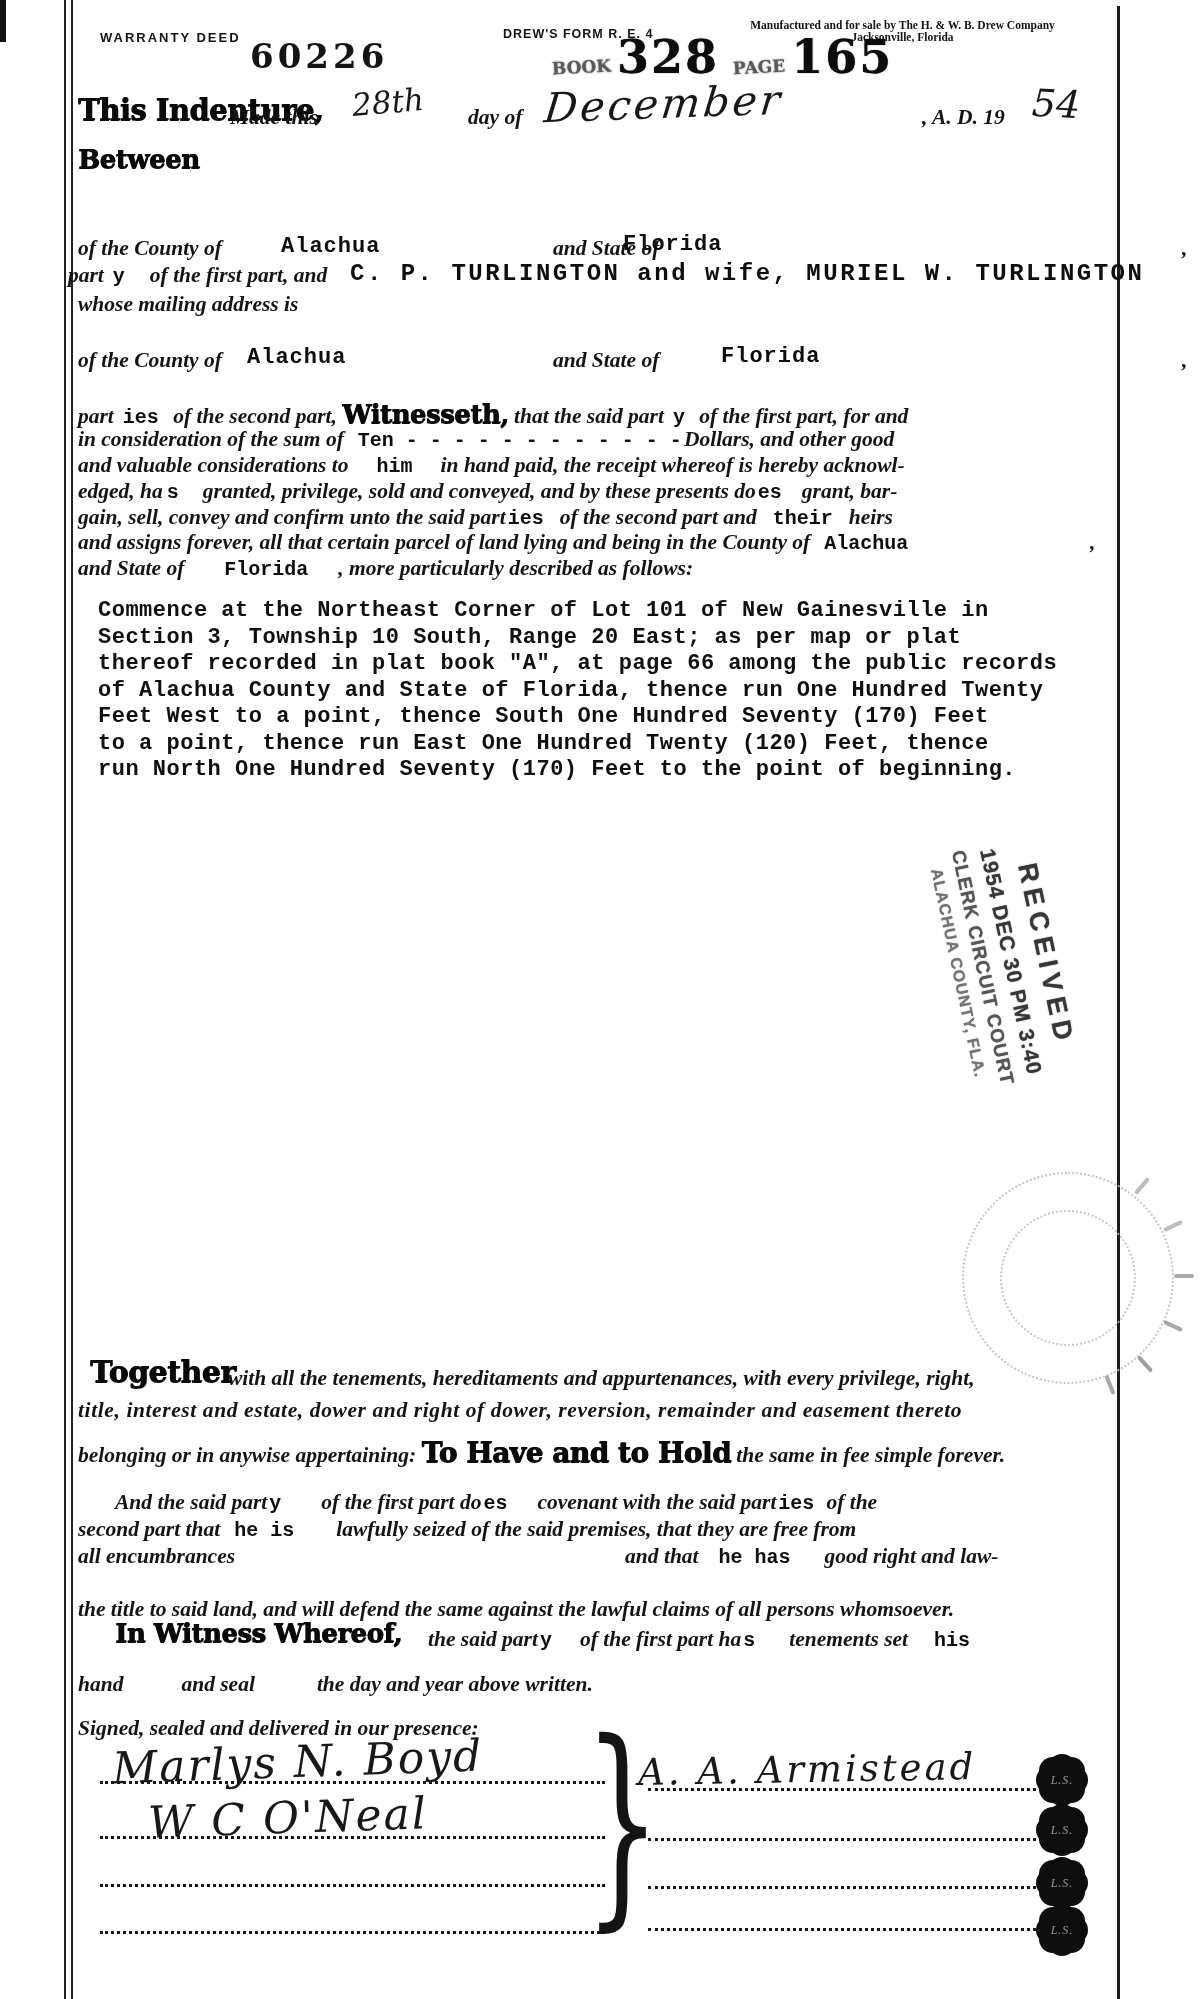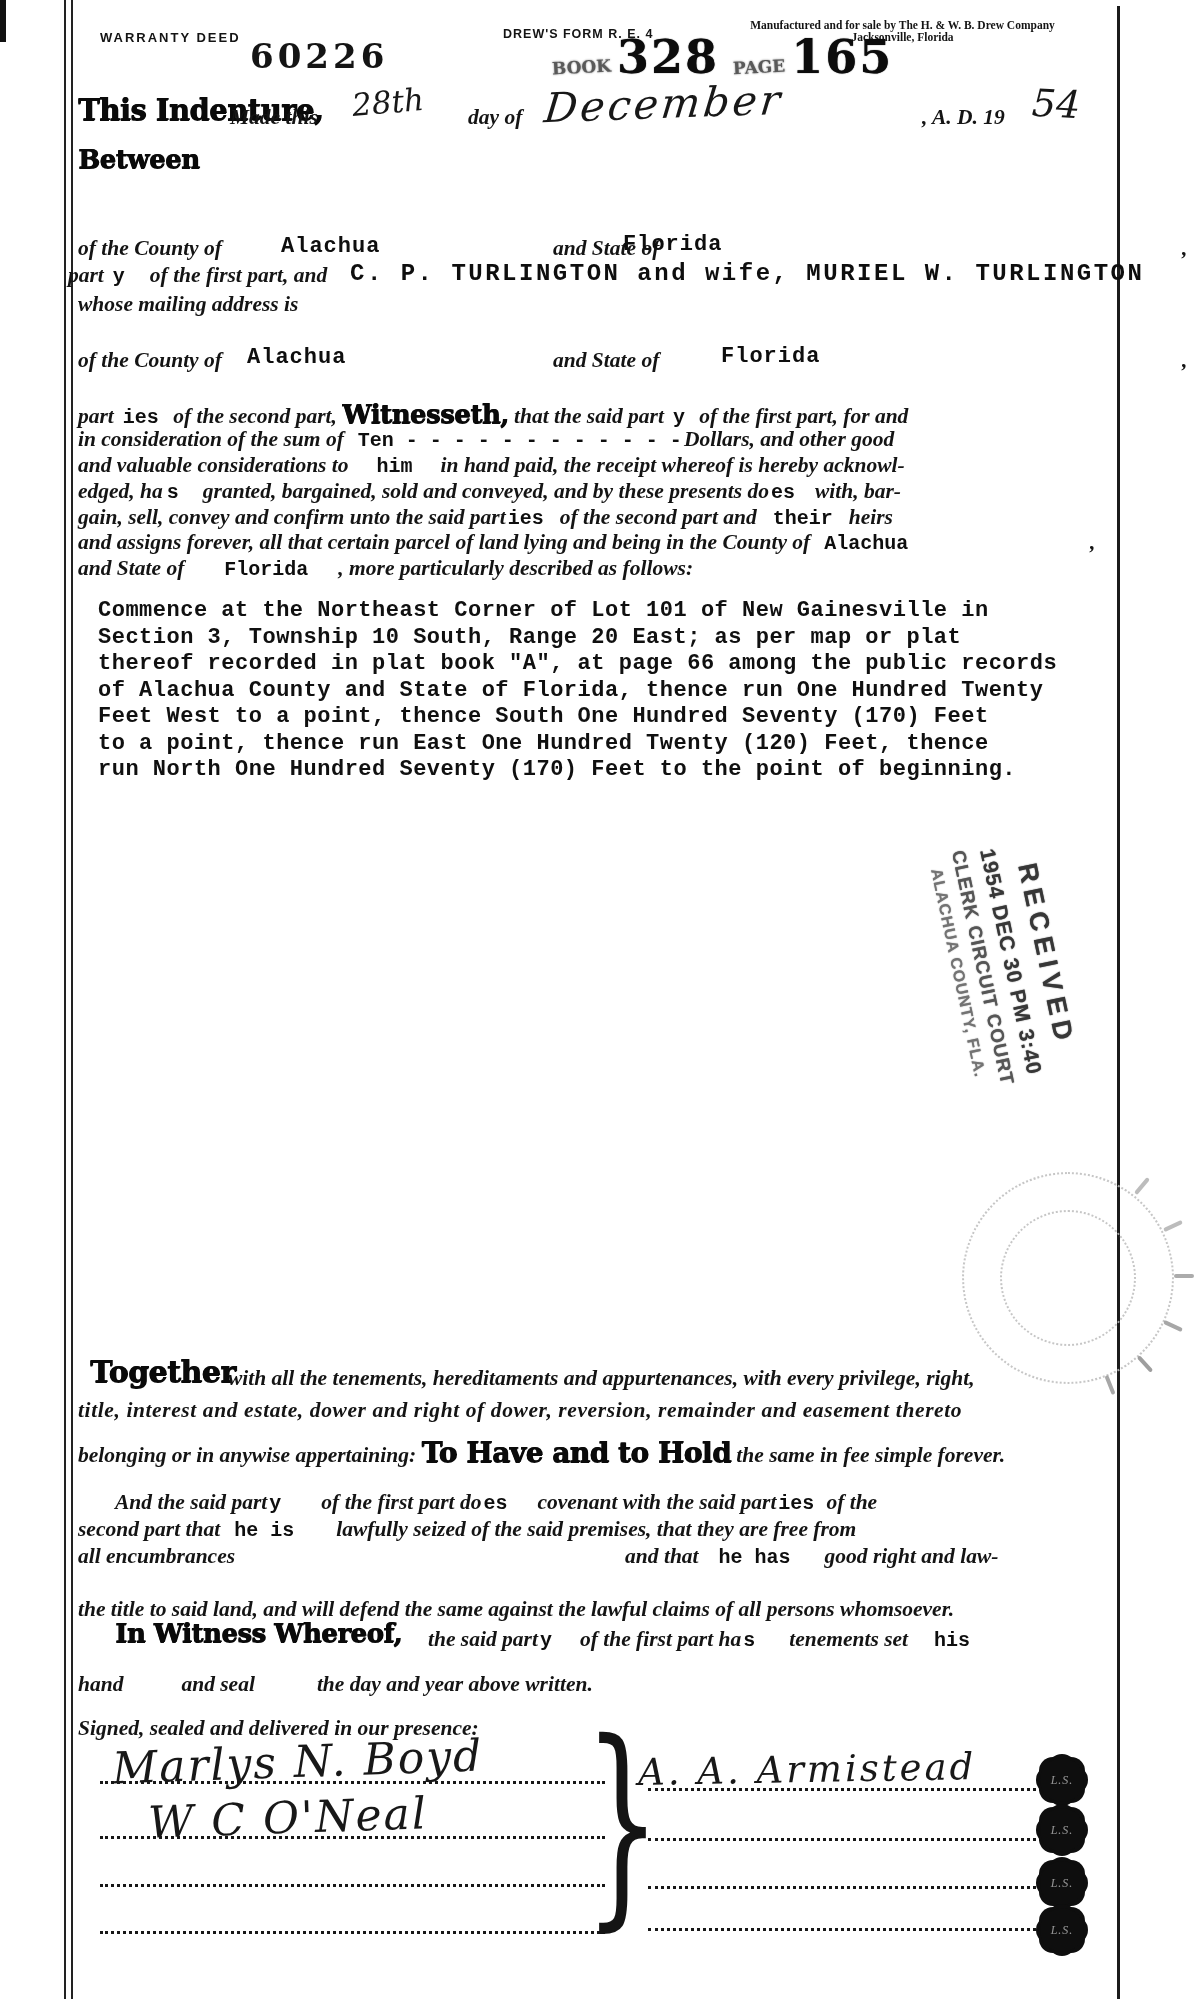--- a/index.html
+++ b/index.html
@@ -85,21 +85,21 @@
   <div class="line" style="left:78px;top:399px;">
     <span class="it">part</span><span class="tw">ies</span><span class="it"> of the second part, </span><span class="bl" style="font-size:26px;">Witnesseth,</span><span class="it"> that the said part</span><span class="tw">y</span><span class="it"> of the first part, for and</span>
   </div>
   <div class="line" style="left:78px;top:427px;">
     <span class="it">in consideration of the sum of</span><span class="tw" style="margin:0 2px 0 14px;">Ten - - - - - - - - - - - -</span><span class="it">Dollars, and other good</span>
   </div>
   <div class="line" style="left:78px;top:453px;">
     <span class="it">and valuable considerations to</span><span class="tw" style="margin:0 28px;">him</span><span class="it">in hand paid, the receipt whereof is hereby acknowl-</span>
   </div>
   <div class="line" style="left:78px;top:479px;">
-    <span class="it">edged, ha</span><span class="tw" style="margin:0 24px 0 4px;">s</span><span class="it">granted, bargained, sold and conveyed, and by these presents do</span><span class="tw" style="margin:0 20px 0 2px;">es</span><span class="it">with, bar-</span>
+    <span class="it">edged, ha</span><span class="tw" style="margin:0 24px 0 4px;">s</span><span class="it">granted, privilege, sold and conveyed, and by these presents do</span><span class="tw" style="margin:0 20px 0 2px;">es</span><span class="it">grant, bar-</span>
   </div>
   <div class="line" style="left:78px;top:505px;">
     <span class="it">gain, sell, convey and confirm unto the said part</span><span class="tw" style="margin:0 16px 0 2px;">ies</span><span class="it">of the second part and</span><span class="tw" style="margin:0 16px;">their</span><span class="it">heirs</span>
   </div>
   <div class="line" style="left:78px;top:530px;">
     <span class="it">and assigns forever, all that certain parcel of land lying and being in the County of</span><span class="tw" style="margin:0 10px 0 14px;">Alachua</span>
   </div>
   <div class="line it" style="left:1090px;top:530px;">,</div>
   <div class="line" style="left:78px;top:556px;">
     <span class="it">and State of</span><span class="tw" style="margin:0 30px 0 40px;">Florida</span><span class="it">, more particularly described as follows:</span>

